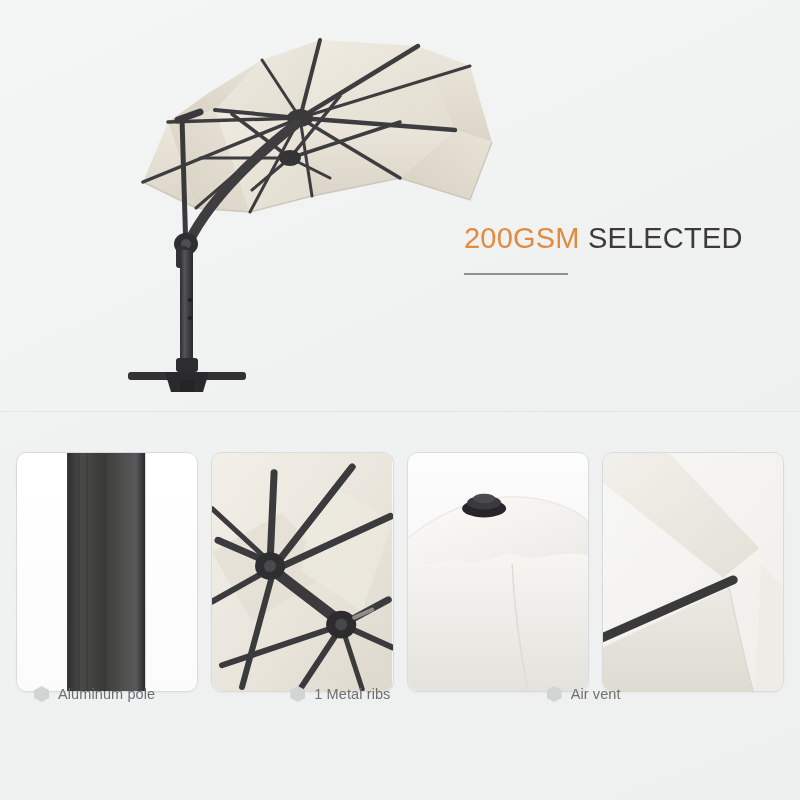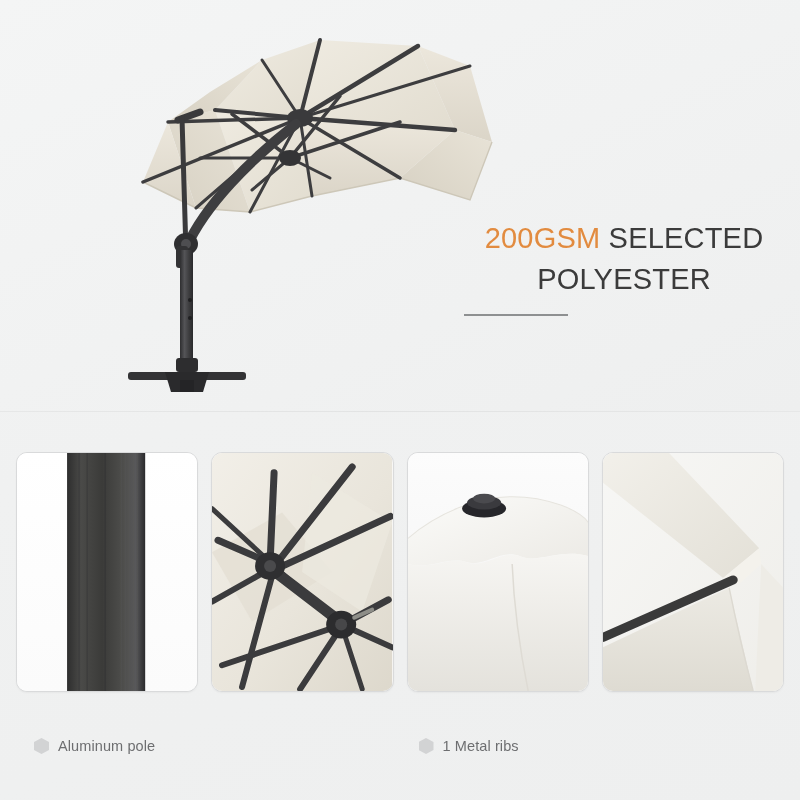--- a/index.html
+++ b/index.html
@@ -20,21 +20,20 @@
     background: linear-gradient(160deg, #f3f4f4 0%, #f0f1f1 45%, #eeefef 100%);
   }
 
   
   .hero {
     position: absolute;
     left: 0; top: 0;
     width: 800px; height: 412px;
     background: linear-gradient(155deg, #f4f5f5 0%, #f1f2f2 50%, #eeefef 100%);
     overflow: hidden;
-    text-align: center;
   }
 
   .hero-divider {
     position: absolute;
     left: 0; top: 411px;
     width: 800px; height: 1px;
     background: linear-gradient(to right, #e6e7e7 0%, #e2e3e3 50%, #e6e7e7 100%);
   }
 
   
@@ -78,21 +77,21 @@
     border-radius: 11px;
     background: #fdfdfd;
     overflow: hidden;
     box-shadow: 0 1px 2px rgba(0,0,0,0.04);
   }
   .thumb svg { display: block; width: 100%; height: 100%; }
 
   
   .captions {
     position: absolute;
-    left: 0; top: 718px;
+    left: 0; top: 666px;
     width: 800px; height: 56px;
     display: flex;
     gap: 1px;
     padding: 0 16px;
   }
   .caption {
     flex: 1 1 0;
     display: flex;
     align-items: center;
     gap: 9px;
@@ -198,21 +197,20 @@
         <rect x="128" y="372" width="118" height="8" rx="3" fill="#333335"></rect>
         <path d="M165,372 L209,372 L203,392 L171,392 Z" fill="#2a2a2c"></path>
         <rect x="180" y="380" width="14" height="12" fill="#242426"></rect>
       </g>
     </svg>
 
     <div class="headline">
       <div class="headline-line">
         <span class="accent">200GSM</span><span> SELECTED</span>
       </div>
-      <div class="headline-line">POLYESTER</div>
       <div class="headline-rule"></div>
     </div>
   </div>
 
   <div class="hero-divider"></div>
 
   <div class="thumbs">
 
     <div class="thumb">
       <svg viewBox="0 0 180 240" preserveAspectRatio="none">
@@ -354,16 +352,20 @@
     <div class="caption">
       <span class="hex"></span>
       <span class="caption-label">Aluminum pole</span>
     </div>
 
     <div class="caption">
       <span class="hex"></span>
       <span class="caption-label">1 Metal ribs</span>
     </div>
 
+    <div class="caption">
+      <span class="hex"></span>
+      <span class="caption-label">Air vent</span>
+    </div>
 
   </div>
 
 </div>
 
 </body></html>

